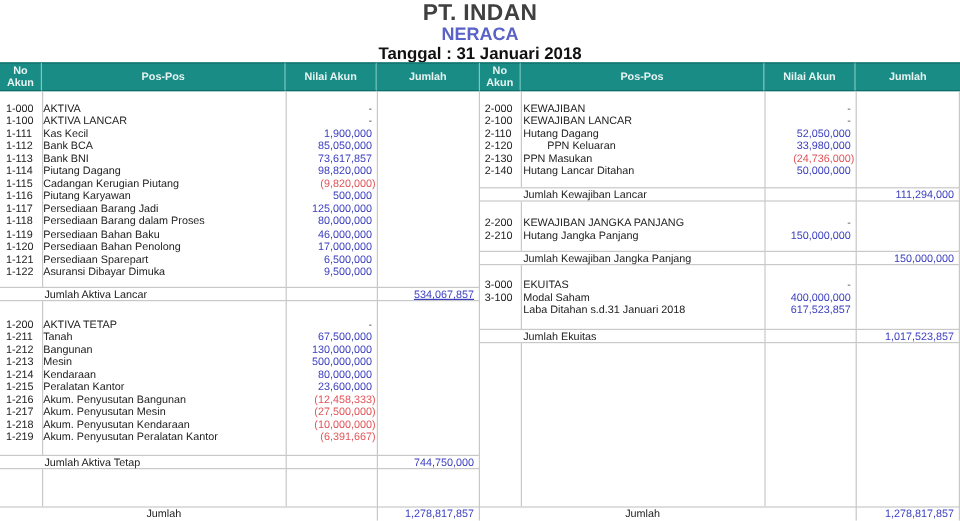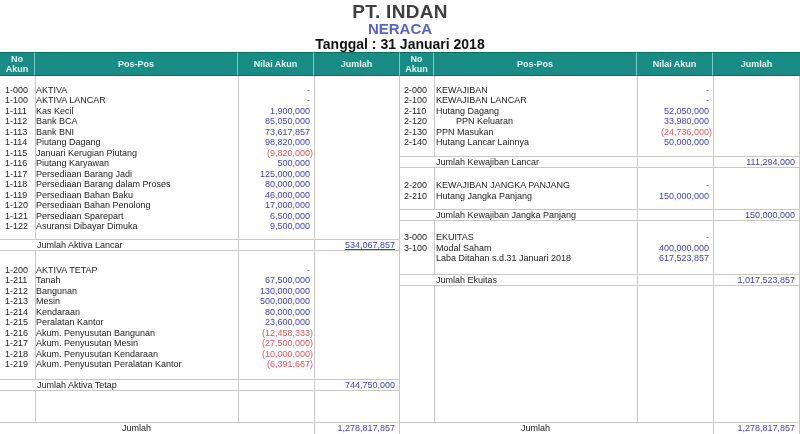--- a/index.html
+++ b/index.html
@@ -95,21 +95,21 @@
 
   <div class="cell code" style="left:5px;top:127px;">1-113</div>
   <div class="cell name" style="left:36px;top:127px;text-align:center;">Bank BNI</div>
   <div class="cell val" style="left:240px;width:70px;top:127px;">73,617,857</div>
 
   <div class="cell code" style="left:5px;top:137px;">1-114</div>
   <div class="cell name" style="left:36px;top:137px;">Piutang Dagang</div>
   <div class="cell val" style="left:240px;width:70px;top:137px;">98,820,000</div>
 
   <div class="cell code" style="left:5px;top:148px;">1-115</div>
-  <div class="cell name" style="left:36px;top:148px;">Januari Kerugian Piutang</div>
+  <div class="cell name" style="left:36px;top:148px;">Cadangan Kerugian Piutang</div>
   <div class="cell val neg" style="left:240px;width:73px;top:148px;">(9,820,000)</div>
 
   <div class="cell code" style="left:5px;top:158px;">1-116</div>
   <div class="cell name" style="left:36px;top:158px;">Piutang Karyawan</div>
   <div class="cell val" style="left:240px;width:70px;top:158px;">500,000</div>
 
   <div class="cell code" style="left:5px;top:169px;">1-117</div>
   <div class="cell name" style="left:36px;top:169px;">Persediaan Barang Jadi</div>
   <div class="cell val" style="left:240px;width:70px;top:169px;">125,000,000</div>
 
@@ -200,21 +200,21 @@
 
   <div class="cell code" style="left:404px;top:116px;">2-120</div>
   <div class="cell name" style="left:456px;top:116px;">PPN Keluaran</div>
   <div class="cell val" style="left:640px;width:69px;top:116px;">33,980,000</div>
 
   <div class="cell code" style="left:404px;top:127px;">2-130</div>
   <div class="cell name" style="left:436px;top:127px;">PPN Masukan</div>
   <div class="cell val neg" style="left:640px;width:72px;top:127px;">(24,736,000)</div>
 
   <div class="cell code" style="left:404px;top:137px;">2-140</div>
-  <div class="cell name" style="left:436px;top:137px;">Hutang Lancar Lainnya</div>
+  <div class="cell name" style="left:436px;top:137px;">Hutang Lancar Ditahan</div>
   <div class="cell val" style="left:640px;width:69px;top:137px;">50,000,000</div>
 
   <div class="cell name" style="left:436px;top:157px;">Jumlah Kewajiban Lancar</div>
   <div class="cell tot" style="left:715px;width:80px;top:157px;">111,294,000</div>
 </div>
 
 <div>
   <div class="cell code" style="left:404px;top:180px;">2-200</div>
   <div class="cell name" style="left:436px;top:180px;">KEWAJIBAN JANGKA PANJANG</div>
   <div class="cell val dash" style="left:640px;width:69px;top:180px;">-</div>

